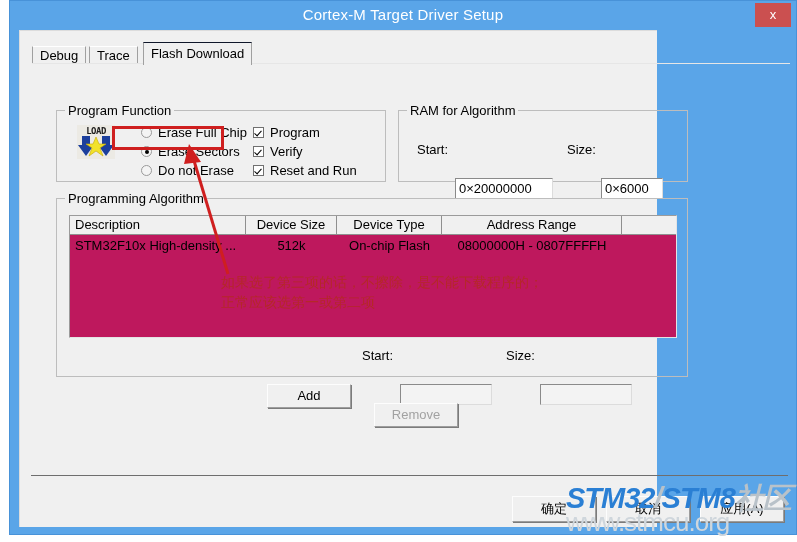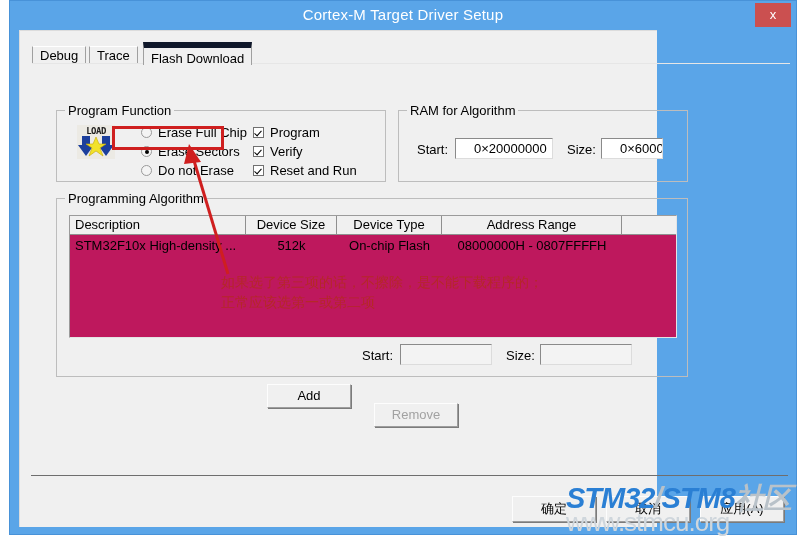--- a/index.html
+++ b/index.html
@@ -90,21 +90,21 @@
     line-height: 18px;
     box-sizing: border-box;
     cursor: pointer;
     white-space: nowrap;
   }
   .tab.active {
     top: 0px;
     height: 23px;
     line-height: 22px;
     background: #f0f0f0;
-    border-top: 6px solid #0f172a;
+    border-top: 1px solid #0f172a;
     z-index: 3;
   }
   #tab-underline {
     position: absolute;
     left: 12px;
     top: 32px;
     width: 758px;
     height: 1px;
     background: #e6e6e6;
   }
@@ -223,26 +223,27 @@
   }
   .textfield {
     position: absolute;
     background: #ffffff;
     border: 1px solid #8a8a8a;
     border-right-color: #dcdcdc;
     border-bottom-color: #dcdcdc;
     box-sizing: border-box;
     font-size: 13px;
     color: #000;
-    padding: 1px 18px;
+    padding: 1px 3px;
     line-height: 17px;
     height: 21px;
     font-family: "Liberation Sans", sans-serif;
     white-space: nowrap;
     overflow: hidden;
+    margin-top: 40px;
   }
   .textfield.disabled { background: #f3f3f3; }
 
   
   #algo-list {
     position: absolute;
     left: 12px;
     top: 16px;
     width: 608px;
     height: 123px;

